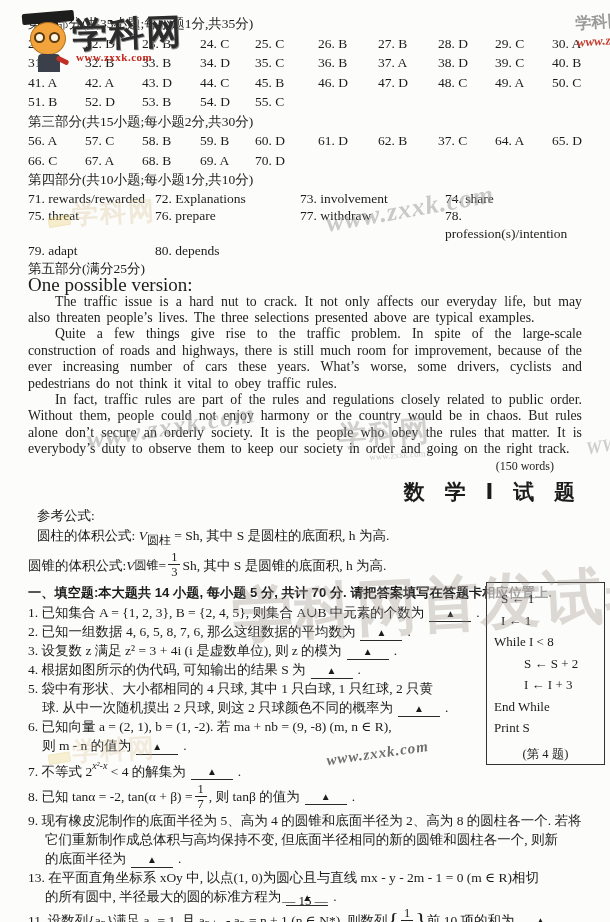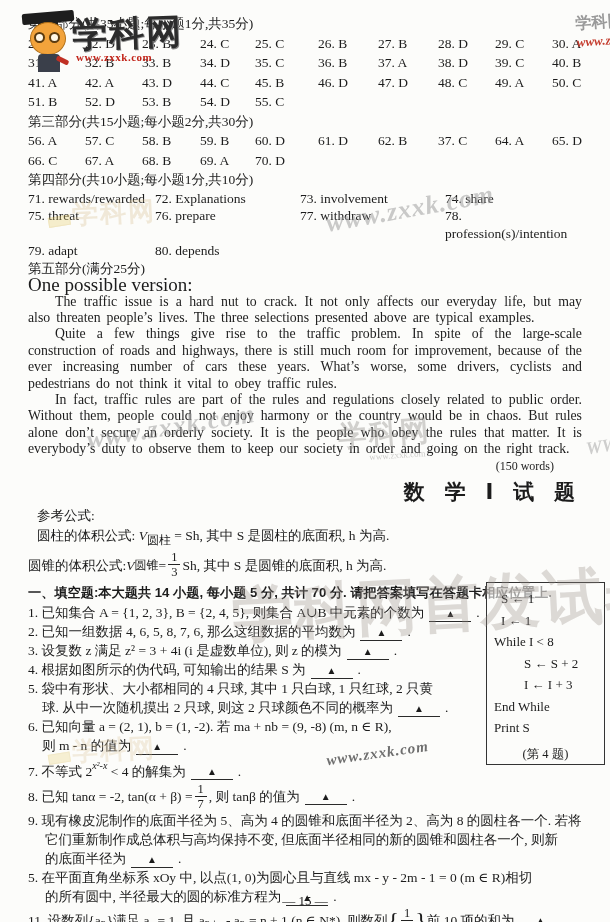--- a/index.html
+++ b/index.html
@@ -225,21 +225,21 @@
       </span>
       <span>, 则 tanβ 的值为</span>
       <span class="blank"><span class="tri">▲</span></span>
       <span>.</span>
   </div>
   <div class="q">9. 现有橡皮泥制作的底面半径为 5、高为 4 的圆锥和底面半径为 2、高为 8 的圆柱各一个. 若将</div>
   <div class="q cont2">它们重新制作成总体积与高均保持不变, 但底面半径相同的新的圆锥和圆柱各一个, 则新</div>
   <div class="q cont2">
     <span>的底面半径为</span><span class="blank"><span class="tri">▲</span></span><span>.</span>
   </div>
-  <div class="q">5. 在平面直角坐标系 xOy 中, 以点(1, 0)为圆心且与直线 mx - y - 2m - 1 = 0 (m ∈ R)相切</div>
+  <div class="q">13. 在平面直角坐标系 xOy 中, 以点(1, 0)为圆心且与直线 mx - y - 2m - 1 = 0 (m ∈ R)相切</div>
   <div class="q cont2">
     <span>的所有圆中, 半径最大的圆的标准方程为</span><span class="blank"><span class="tri">▲</span></span><span>.</span>
   </div>
   <div class="qtall">
     <span>11. 设数列{aₙ}满足 a₁ = 1, 且 aₙ₊₁ - aₙ = n + 1 (n ∈ N*), 则数列</span>
       <span class="brace">{</span>
       <span class="frac">
         <span class="fnum">1</span>
         <span class="fden v">aₙ</span>
       </span>

